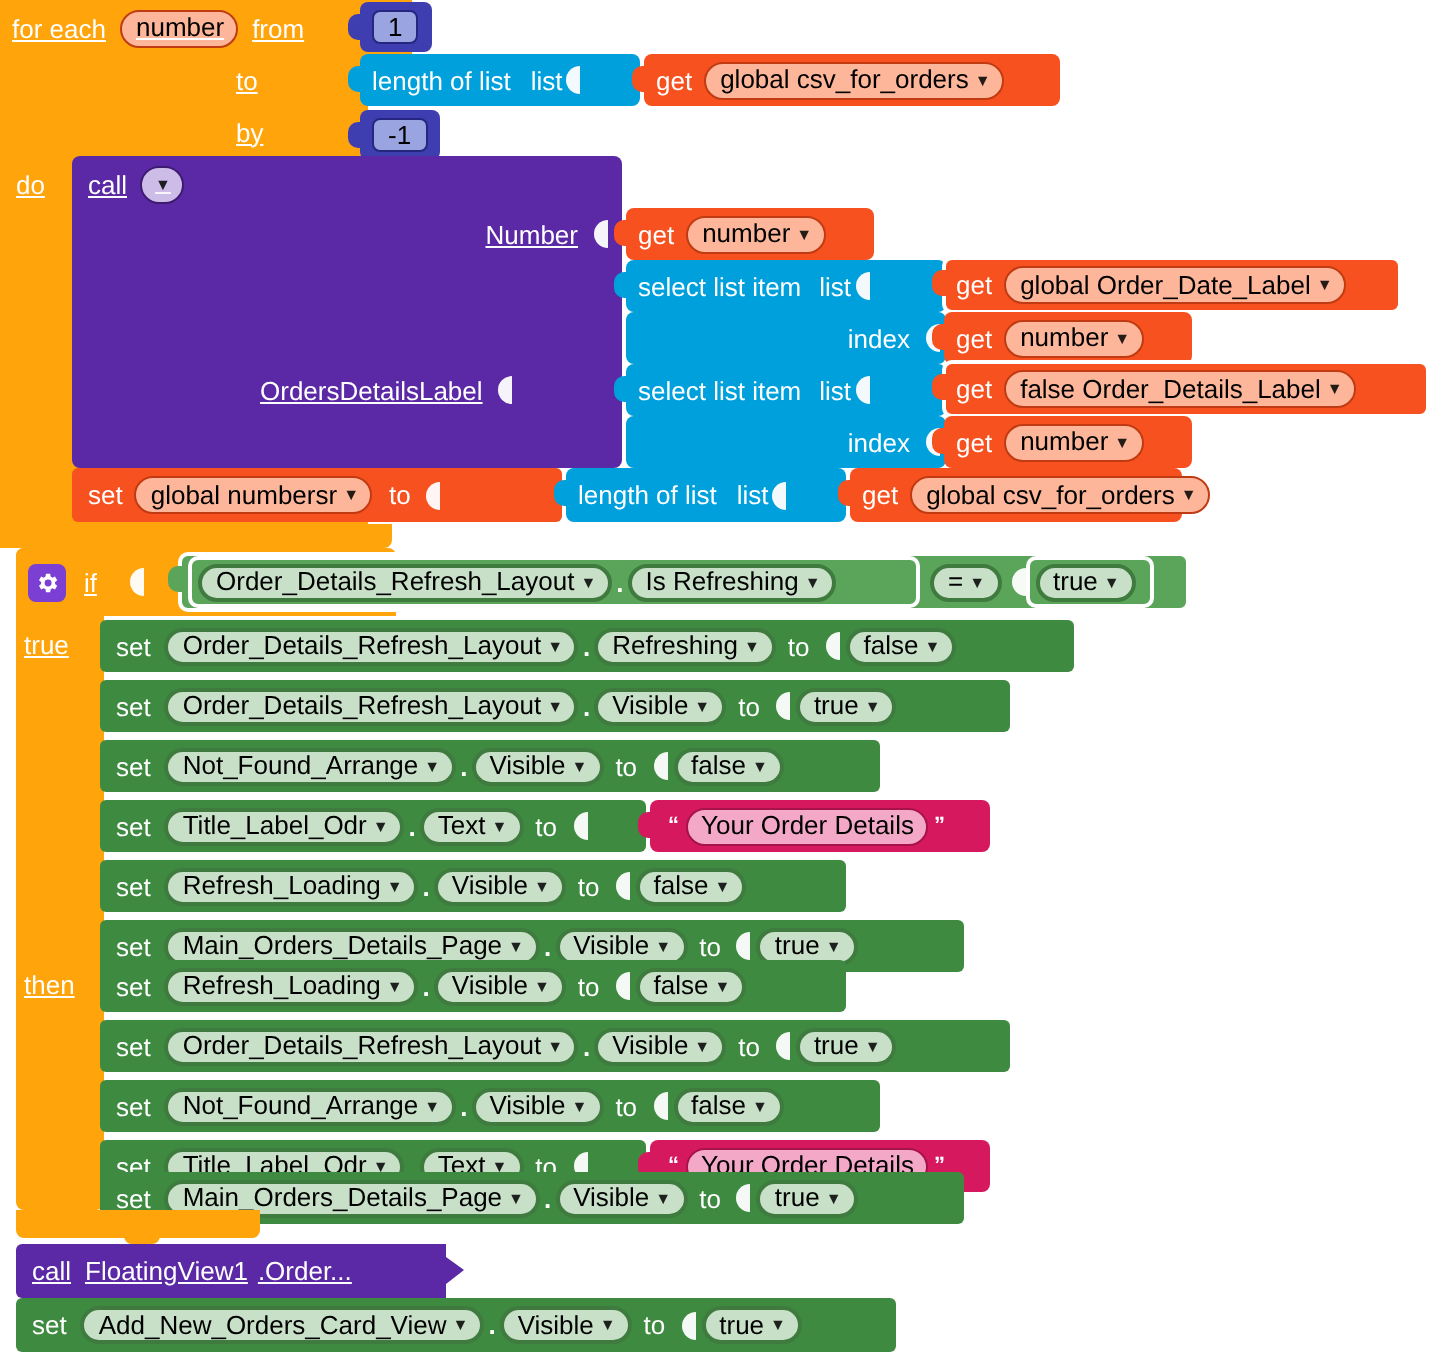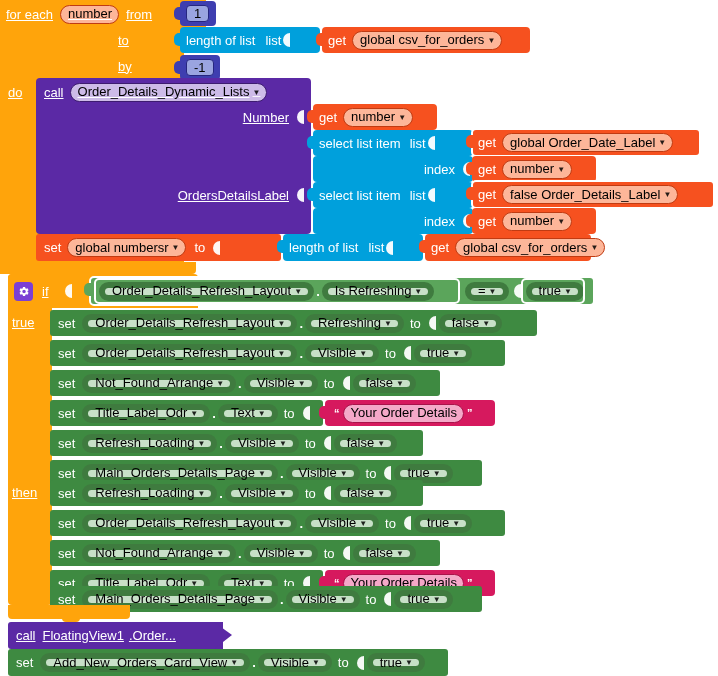--- a/index.html
+++ b/index.html
@@ -22,21 +22,21 @@
   .c-navy{background:#3e3eb0;}
   .c-pink{background:#d6195e;}
 
   
   .row{position:absolute;display:flex;align-items:center;height:26px;box-sizing:border-box;text-decoration:underline;}
   .lbl{white-space:nowrap;line-height:1;}
 
   
   .field{
     display:inline-flex;align-items:center;gap:3px;
-    background:#cfe2cf;color:#000;border:6px solid #be185d;
+    background:#cfe2cf;color:#000;border:2px solid #be185d;
     border-radius:10px;padding:1px 6px 2px 7px;height:19px;
     box-sizing:border-box;white-space:nowrap;line-height:1;
   }
   .field.light-green{background:#c8e0c8;border-color:#3f7b3f;}
   .field.salmon{background:#fdb699;border:1px solid #c03b12;color:#000;}
   .field.pinkf{background:#f4a8c8;border:1px solid #a8124a;color:#000;}
   .field.navyf{background:#9aa4e0;border:1px solid #262680;color:#000;}
   .field.lavender{background:#cdbbe8;border:1px solid #3d1b70;color:#000;}
   .caret{font-size:8px;line-height:1;transform:translateY(1px);opacity:.85;}
   .dot{color:#ffffff;font-weight:bold;padding:0 2px;}
@@ -118,21 +118,20 @@
   </div>
 
   <div class="row" style="left:8px;top:80px;height:24px;">
     <span class="lbl">do</span>
   </div>
 
   <div class="blk c-purple" style="left:36px;top:78px;width:275px;height:156px;border-radius:4px;"></div>
   <div class="row" style="left:44px;top:79px;height:26px;">
     <span class="lbl" style="margin-right:6px;">call</span>
     <span class="field lavender">
-      <span>Order_Details_Dynamic_Lists</span>
         <span class="caret">▼</span>
     </span>
   </div>
 
   <div class="row" style="left:160px;top:104px;width:145px;height:26px;justify-content:flex-end;">
     <span class="lbl">Number</span>
     <span class="socket" style="margin-left:6px;"></span>
   </div>
   <div class="vb c-red" style="left:313px;top:104px;width:124px;height:26px;">
     <span class="nub c-red"></span>
@@ -163,21 +162,21 @@
   </div>
   <div class="vb c-red" style="left:472px;top:156px;width:124px;height:26px;">
     <span class="nub c-red"></span>
     <span class="lbl" style="margin-right:6px;">get</span>
     <span class="field salmon">
       <span>number</span>
         <span class="caret">▼</span>
     </span>
   </div>
 
-  <div class="row" style="left:130px;top:182px;width:175px;height:26px;justify-content:flex-end;">
+  <div class="row" style="left:130px;top:182px;width:175px;height:26px;justify-content:flex-start;">
     <span class="lbl">OrdersDetailsLabel</span>
     <span class="socket" style="margin-left:6px;"></span>
   </div>
   <div class="vb c-blue" style="left:313px;top:182px;width:160px;height:26px;">
     <span class="nub c-blue"></span>
     <span class="lbl">select list item</span>
     <span class="lbl" style="margin-left:9px;">list</span>
     <span class="socket"></span>
   </div>
   <div class="vb c-red sel" style="left:472px;top:181px;width:242px;height:27px;">

